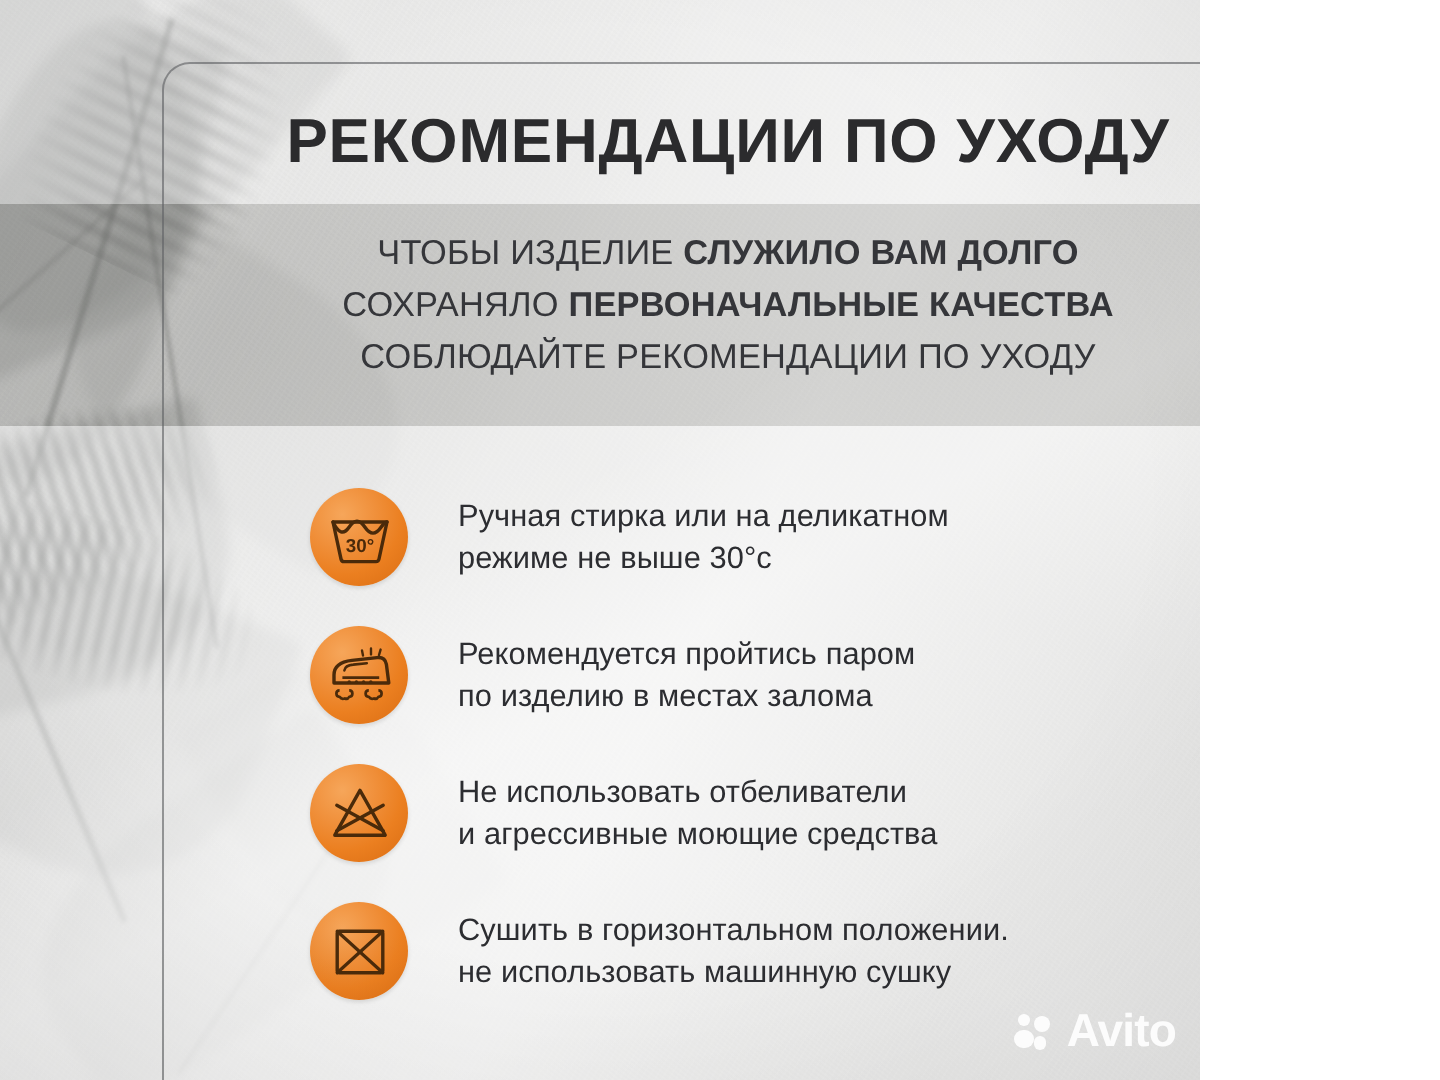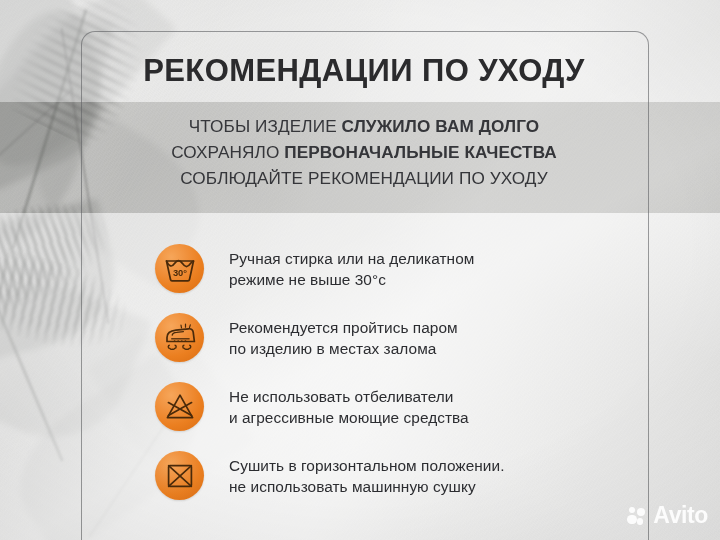--- a/index.html
+++ b/index.html
@@ -9,21 +9,21 @@
   }
   body {
     width: 720px;
     height: 540px;
     overflow: hidden;
     font-family: "Liberation Sans", sans-serif;
   }
 
   #poster {
     position: relative;
-    width: 720px;
+    width: 600px;
     height: 540px;
     overflow: hidden;
     background: #c9c9c7;
   }
 
   
   .bg-base {
     position: absolute;
     inset: 0;
     background:

